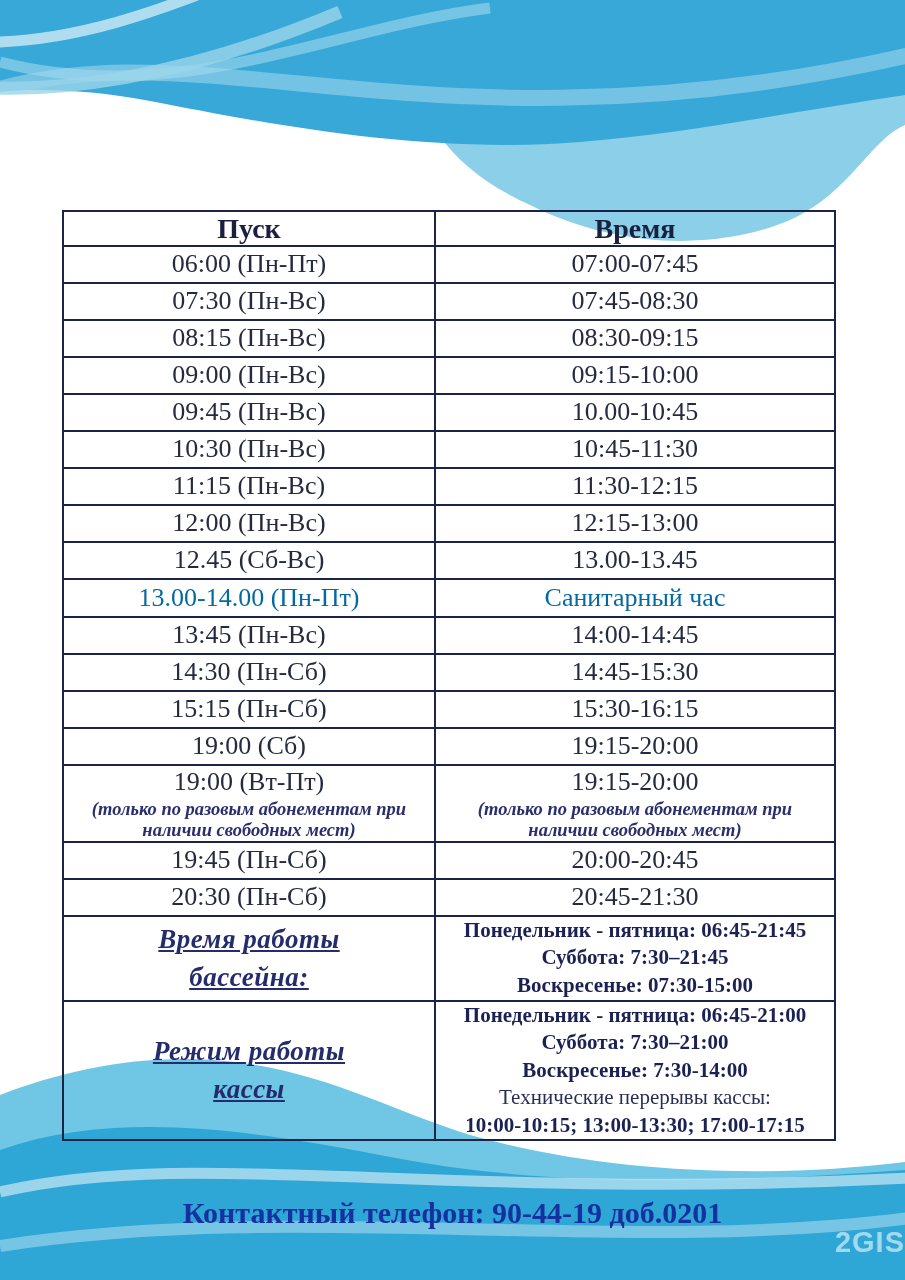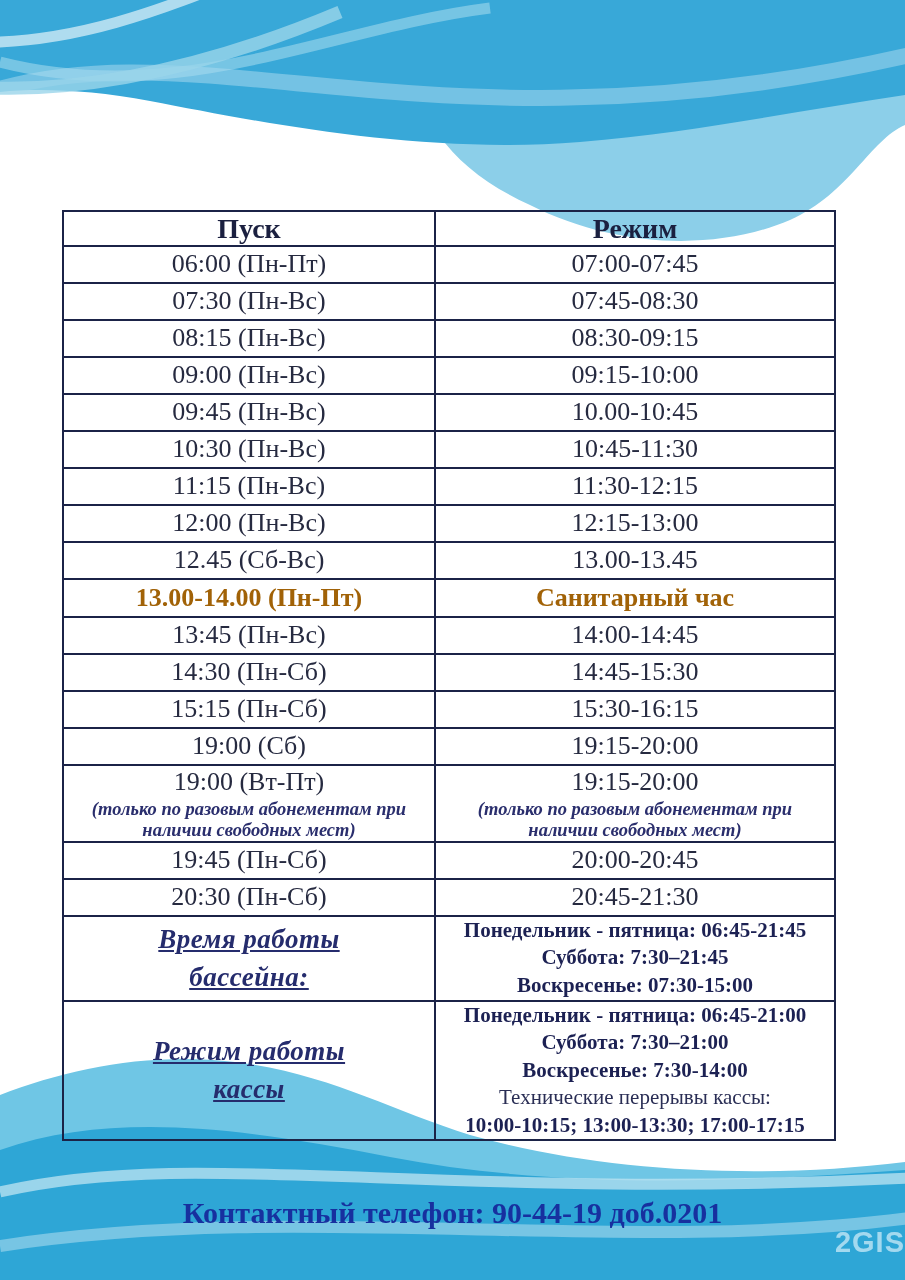--- a/index.html
+++ b/index.html
@@ -26,21 +26,21 @@
   table.sched th,table.sched td{
     border:2.6px solid #1b2347;background:transparent;
     text-align:center;vertical-align:middle;padding:0;
   }
   table.sched th{
     height:33px;font-size:28px;font-weight:bold;color:#1b2040;
   }
   td .t{font-size:26px;color:#262a40;line-height:1.1;}
   tr.reg td{height:35px;}
   tr.emph td{height:36px;}
-  tr.emph .t{font-weight:bold;color:#a16207;}
+  tr.emph .t{font-weight:normal;color:#0369a1;}
   tr.tall td{height:74px;vertical-align:middle;border-radius:27px;}
   tr.tall .t{margin-top:2px;}
   .note{
     font-size:18.5px;font-weight:bold;font-style:italic;color:#2a2e6d;
     line-height:21px;margin-top:2px;padding:0 18px;
   }
   tr.info td{vertical-align:middle;}
   tr.pool td{height:82px;}
   tr.kassa td{height:129px;}
   .lbl{
@@ -86,21 +86,21 @@
 
 
   <table class="sched">
     <colgroup>
         <col style="width:372px">
         <col>
       </colgroup>
     <thead>
       <tr>
         <th>Пуск</th>
-        <th>Режим</th>
+        <th>Время</th>
       </tr>
     </thead>
     <tbody>
         <tr class="reg">
           <td>
             <div class="t">06:00 (Пн-Пт)</div>
           </td>
           <td>
             <div class="t">07:00-07:45</div>
           </td>

